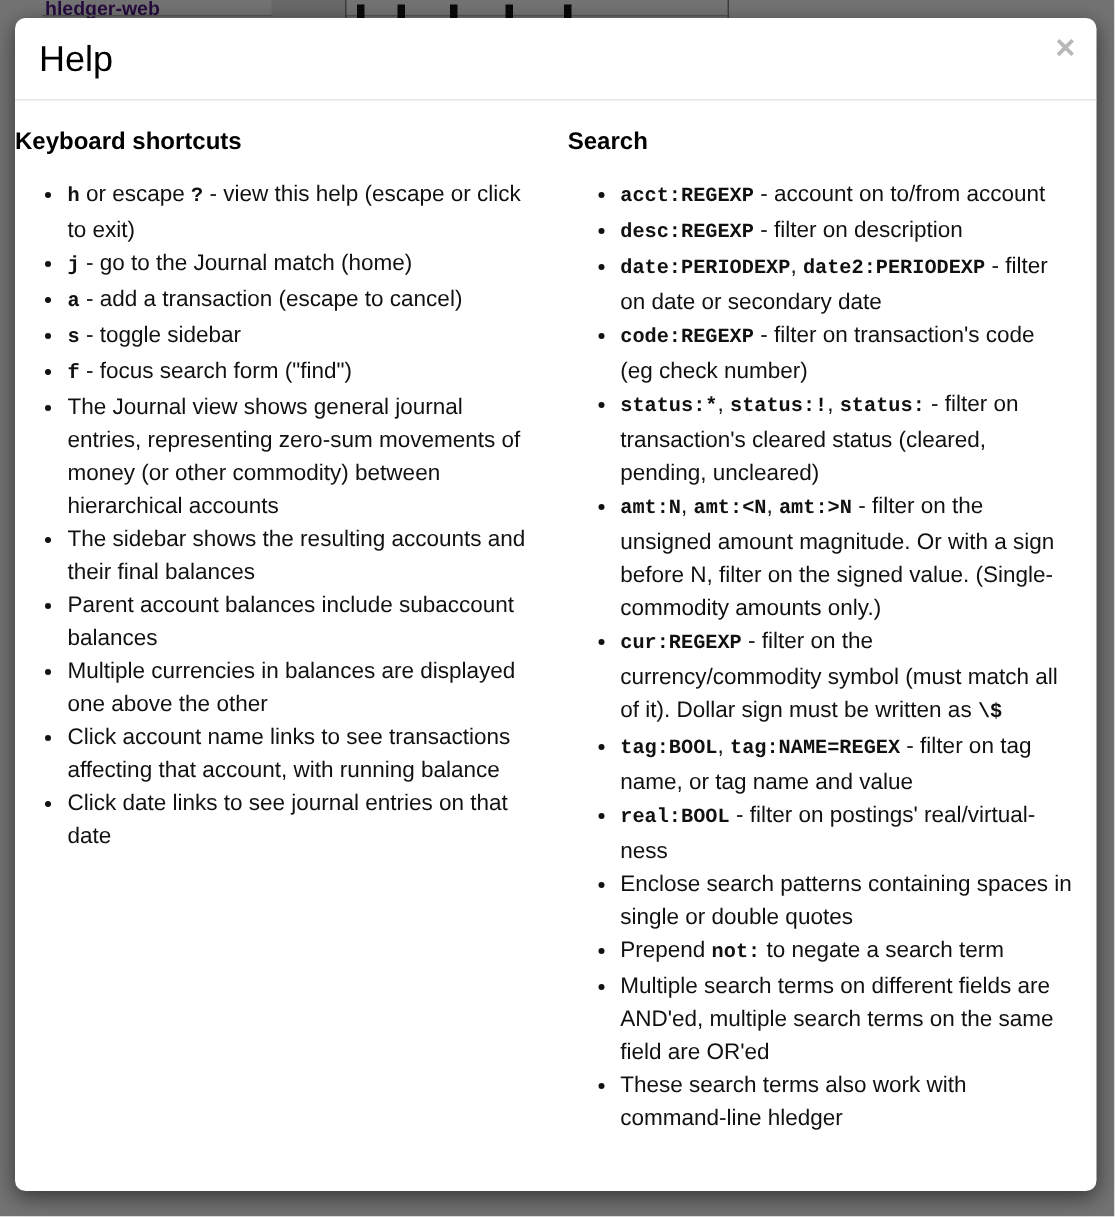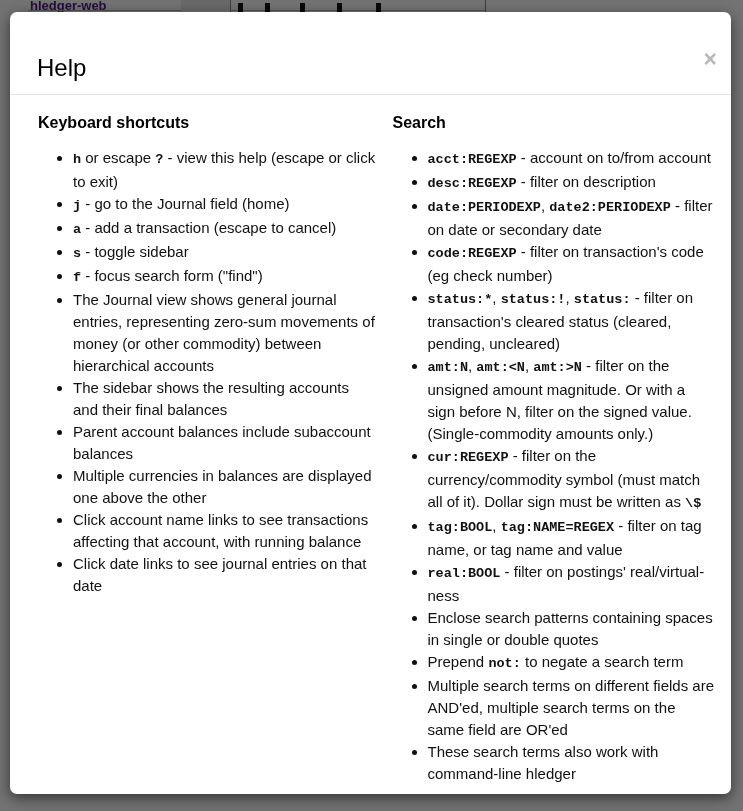--- a/index.html
+++ b/index.html
@@ -50,38 +50,37 @@
     width: 721px; height: 782px;
     background: #ffffff;
     border-radius: 7px;
     box-shadow: 0 4px 14px rgba(0,0,0,0.55);
     z-index: 10;
     overflow: hidden;
     box-sizing: border-box;
   }
   .modal-header {
     position: relative;
-    padding: 14px 15px 12px 27px;
+    padding: 14px 15px 12px 16px;
     border-bottom: 1px solid #e5e5e5;
-    margin-top: 28px;
   }
   .modal-title {
     font-size: 24px; line-height: 28px;
     font-weight: 400; color: #000000;
   }
   .close-btn {
     position: absolute; top: 8px; right: 14px;
     background: none; border: 0; padding: 0;
     font-family: "Liberation Sans", sans-serif;
     font-size: 23px; font-weight: bold; line-height: 1;
     color: #b8b8b8; cursor: pointer;
   }
   .modal-body {
     display: flex;
-    padding: 0 14px 0 28px;
+    padding: 0 14px 0 0;
     color: #111111;
   }
   .col { width: 50%; box-sizing: border-box; }
   .col.right { padding-left: 15px; }
   .section-heading {
     font-size: 16px; font-weight: bold; color: #000000;
     margin: 26px 0 15px 0;
   }
   .col .section-heading:first-child { margin-top: 19px; }
   .help-list {
@@ -117,21 +116,21 @@
 <div class="modal">
   <div class="modal-header">
     <div class="modal-title">Help</div>
     <button class="close-btn">×</button>
   </div>
   <div class="modal-body">
     <div class="col left" id="col-left">
         <div class="section-heading">Keyboard shortcuts</div>
         <ul class="help-list">
           <li><span class="code">h</span><span> or escape </span><span class="code">?</span><span> - view this help (escape or click to exit)</span></li>
-          <li><span class="code">j</span><span> - go to the Journal field (home)</span></li>
+          <li><span class="code">j</span><span> - go to the Journal match (home)</span></li>
           <li><span class="code">a</span><span> - add a transaction (escape to cancel)</span></li>
           <li><span class="code">s</span><span> - toggle sidebar</span></li>
           <li><span class="code">f</span><span> - focus search form ("find")</span></li>
         </ul>
         <ul class="help-list">
           <li><span>The Journal view shows general journal entries, representing zero-sum movements of money (or other commodity) between hierarchical accounts</span></li>
           <li><span>The sidebar shows the resulting accounts and their final balances</span></li>
           <li><span>Parent account balances include subaccount balances</span></li>
           <li><span>Multiple currencies in balances are displayed one above the other</span></li>
           <li><span>Click account name links to see transactions affecting that account, with running balance</span></li>

